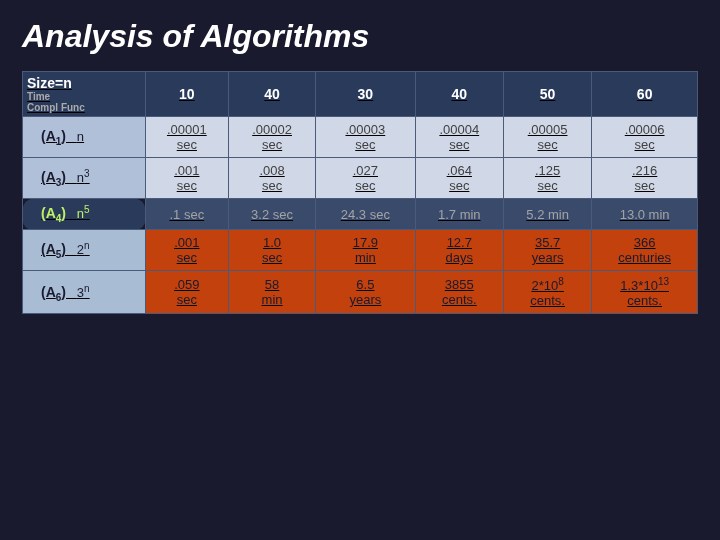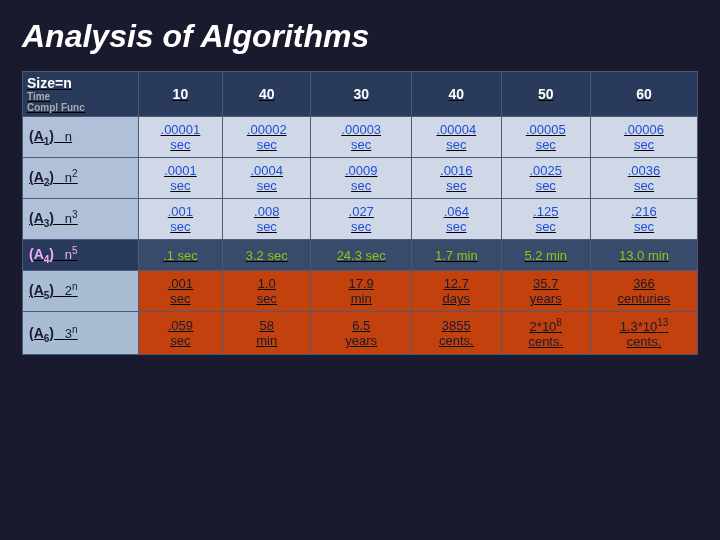--- a/index.html
+++ b/index.html
@@ -50,21 +50,21 @@
     .header-row th {
       background: #2a3a5a;
       color: #ffffff;
       font-weight: bold;
       font-size: 14px;
     }
 
     .algo-cell {
       background: #2a3a5a;
       text-align: left;
-      padding-left: 6px;
+      padding-left: 18px;
       white-space: nowrap;
     }
 
     .algo-name {
       font-size: 14px;
       font-weight: bold;
     }
 
     .sub {
       font-size: 10px;
@@ -74,39 +74,40 @@
     .sup {
       font-size: 10px;
       vertical-align: super;
     }
 
     .row-light {
       background: #d0d8e8;
     }
 
     .row-light td {
-      color: #1d4ed8;
+      color: #404040;
     }
 
     .row-light .algo-cell {
       background: #b0c0d8;
       color: #1a1a2e;
     }
 
     .row-dark {
       background: #3a4a6a;
     }
 
     .row-dark td {
-      color: #84cc16;
+      color: #a3a3a3;
     }
 
     .row-dark .algo-cell {
       background: #2a3a5a;
-      color: #f0abfc;
+      color: #bef264;
+      border-radius: 10px;
     }
 
     .row-highlight {
       background: #c2410c;
     }
 
     .row-highlight td {
       color: #1a1a2e;
     }
 
@@ -154,33 +155,20 @@
             <span>n</span>
           </td>
           <td>.00001<br>sec</td>
           <td>.00002<br>sec</td>
           <td>.00003<br>sec</td>
           <td>.00004<br>sec</td>
           <td>.00005<br>sec</td>
           <td>.00006<br>sec</td>
         </tr>
 
-        <tr class="row-light">
-          <td class="algo-cell">
-            <span class="algo-name">(A<span class="sub">2</span>)</span>
-            &nbsp;
-            <span>n<span class="sup">2</span></span>
-          </td>
-          <td>.0001<br>sec</td>
-          <td>.0004<br>sec</td>
-          <td>.0009<br>sec</td>
-          <td>.0016<br>sec</td>
-          <td>.0025<br>sec</td>
-          <td>.0036<br>sec</td>
-        </tr>
 
         <tr class="row-light">
           <td class="algo-cell">
             <span class="algo-name">(A<span class="sub">3</span>)</span>
             &nbsp;
             <span>n<span class="sup">3</span></span>
           </td>
           <td>.001<br>sec</td>
           <td>.008<br>sec</td>
           <td>.027<br>sec</td>

